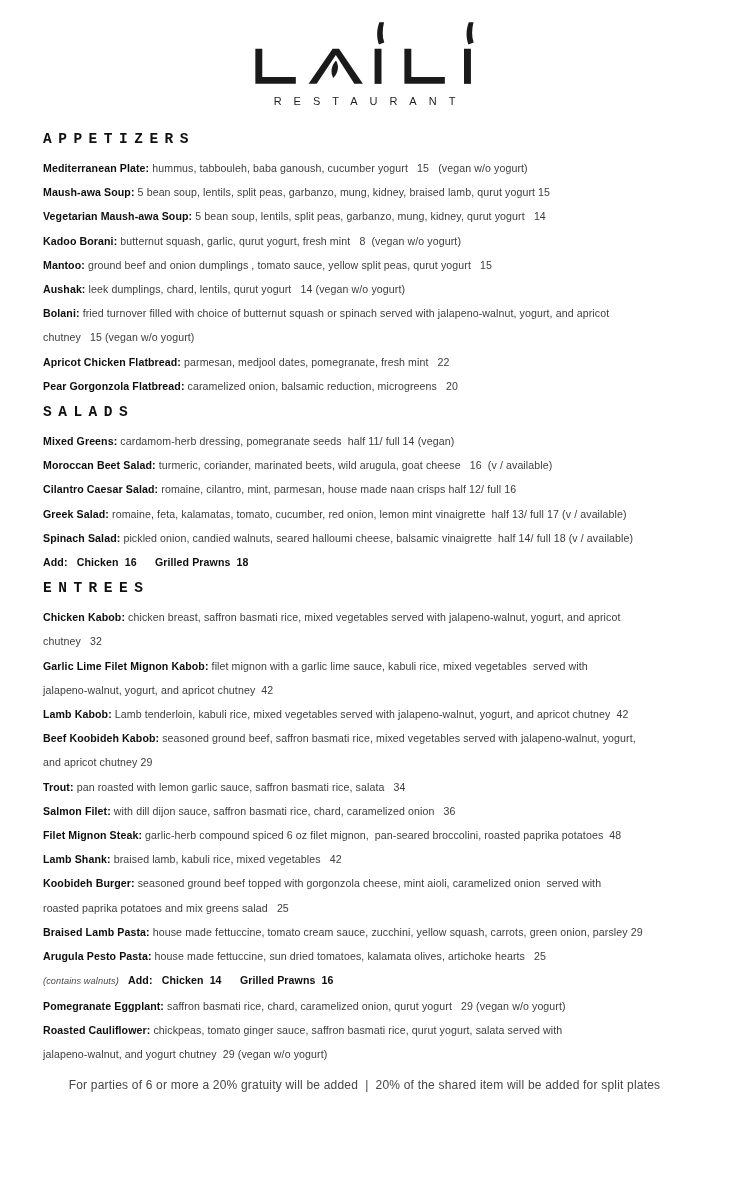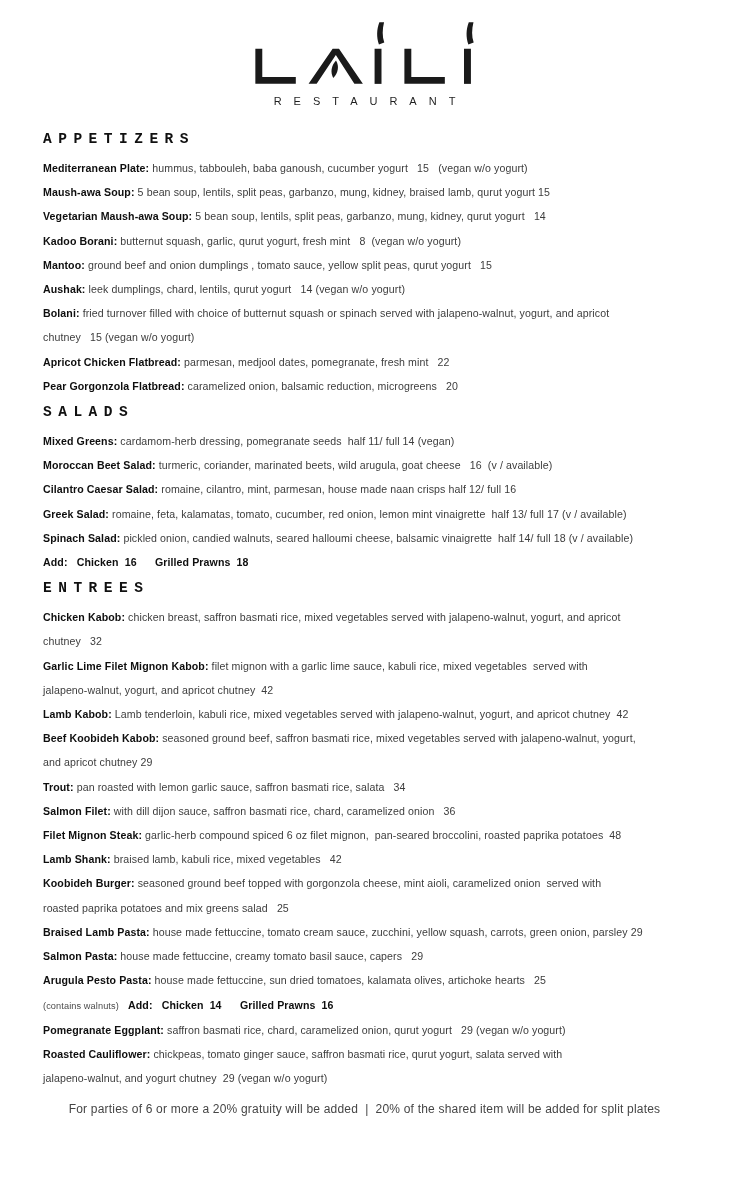--- a/index.html
+++ b/index.html
@@ -18,21 +18,21 @@
     font-family:"Liberation Mono","DejaVu Sans Mono",monospace;
     font-weight:bold; font-size:14.5px; letter-spacing:6.5px;
     color:#101010; line-height:16px; margin:6px 0 9px 0;
   }
   .section-title:first-child { margin-top:0; }
   .item {
     margin:0; font-size:10.6px; line-height:24.2px; color:#3c3c3c;
     white-space:pre-wrap; letter-spacing:0.1px;
   }
   .item .bold { font-weight:bold; color:#0e0e0e; }
-  .item .small { font-size:9.2px; color:#4a4a4a; }
+  .item .small { font-size:9.2px; color:#4a4a4a;font-style:italic; }
 
   .footer {
     margin-top:12px; text-align:center; font-size:12px; color:#454545;
     white-space:pre-wrap; letter-spacing:0.2px;
   }
 </style>
 </head>
 <body>
 
 <div class="page">
@@ -73,21 +73,20 @@
       <p class="item"><span class="bold">Chicken Kabob: </span><span class="reg">chicken breast, saffron basmati rice, mixed vegetables served with jalapeno-walnut, yogurt, and apricot</span><br><span class="reg">chutney   32</span></p>
       <p class="item"><span class="bold">Garlic Lime Filet Mignon Kabob: </span><span class="reg">filet mignon with a garlic lime sauce, kabuli rice, mixed vegetables  served with</span><br><span class="reg">jalapeno-walnut, yogurt, and apricot chutney  42</span></p>
       <p class="item"><span class="bold">Lamb Kabob: </span><span class="reg">Lamb tenderloin, kabuli rice, mixed vegetables served with jalapeno-walnut, yogurt, and apricot chutney  42</span></p>
       <p class="item"><span class="bold">Beef Koobideh Kabob: </span><span class="reg">seasoned ground beef, saffron basmati rice, mixed vegetables served with jalapeno-walnut, yogurt,</span><br><span class="reg">and apricot chutney 29</span></p>
       <p class="item"><span class="bold">Trout: </span><span class="reg">pan roasted with lemon garlic sauce, saffron basmati rice, salata   34</span></p>
       <p class="item"><span class="bold">Salmon Filet: </span><span class="reg">with dill dijon sauce, saffron basmati rice, chard, caramelized onion   36</span></p>
       <p class="item"><span class="bold">Filet Mignon Steak: </span><span class="reg">garlic-herb compound spiced 6 oz filet mignon,  pan-seared broccolini, roasted paprika potatoes  48</span></p>
       <p class="item"><span class="bold">Lamb Shank: </span><span class="reg">braised lamb, kabuli rice, mixed vegetables   42</span></p>
       <p class="item"><span class="bold">Koobideh Burger: </span><span class="reg">seasoned ground beef topped with gorgonzola cheese, mint aioli, caramelized onion  served with</span><br><span class="reg">roasted paprika potatoes and mix greens salad   25</span></p>
       <p class="item"><span class="bold">Braised Lamb Pasta: </span><span class="reg">house made fettuccine, tomato cream sauce, zucchini, yellow squash, carrots, green onion, parsley 29</span></p>
-      <p class="item"><span class="bold">Salmon Pasta: </span><span class="reg">house made fettuccine, creamy tomato basil sauce, capers   29</span></p>
       <p class="item"><span class="bold">Arugula Pesto Pasta: </span><span class="reg">house made fettuccine, sun dried tomatoes, kalamata olives, artichoke hearts   25</span></p>
       <p class="item"><span class="reg small">(contains walnuts)</span><span class="reg">   </span><span class="bold">Add:   Chicken  14      Grilled Prawns  16</span></p>
       <p class="item"><span class="bold">Pomegranate Eggplant: </span><span class="reg">saffron basmati rice, chard, caramelized onion, qurut yogurt   29 (vegan w/o yogurt)</span></p>
       <p class="item"><span class="bold">Roasted Cauliflower: </span><span class="reg">chickpeas, tomato ginger sauce, saffron basmati rice, qurut yogurt, salata served with</span><br><span class="reg">jalapeno-walnut, and yogurt chutney  29 (vegan w/o yogurt)</span></p>
     </main>
 
   <footer class="footer">For parties of 6 or more a 20% gratuity will be added  |  20% of the shared item will be added for split plates</footer>
 
 </div>
 

